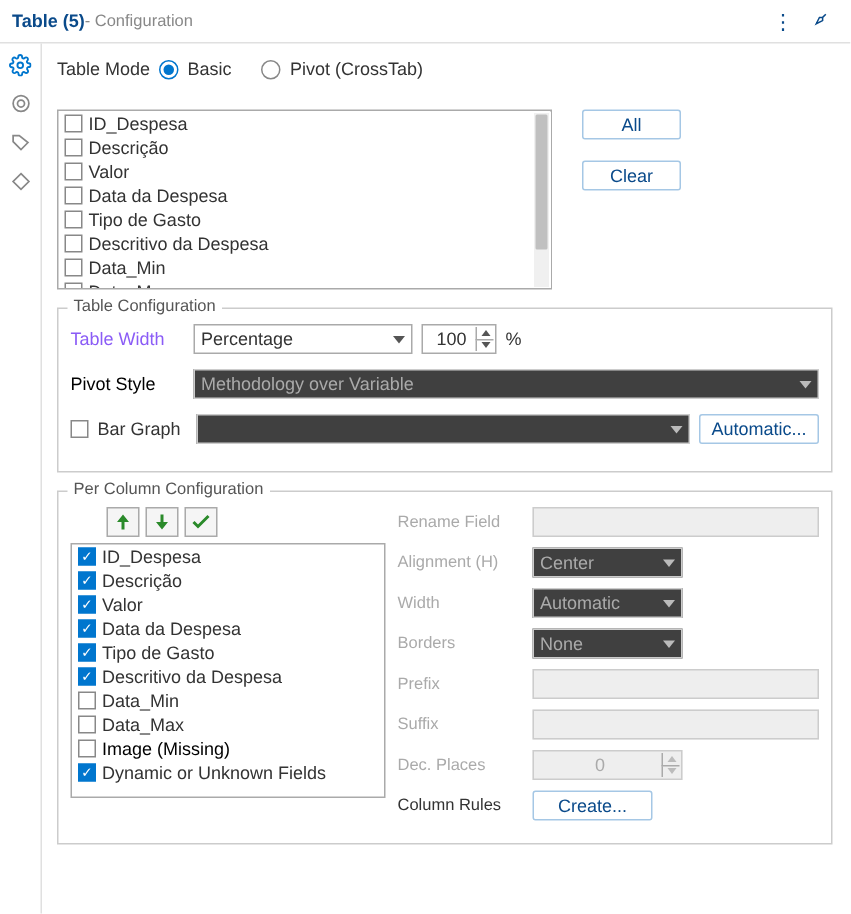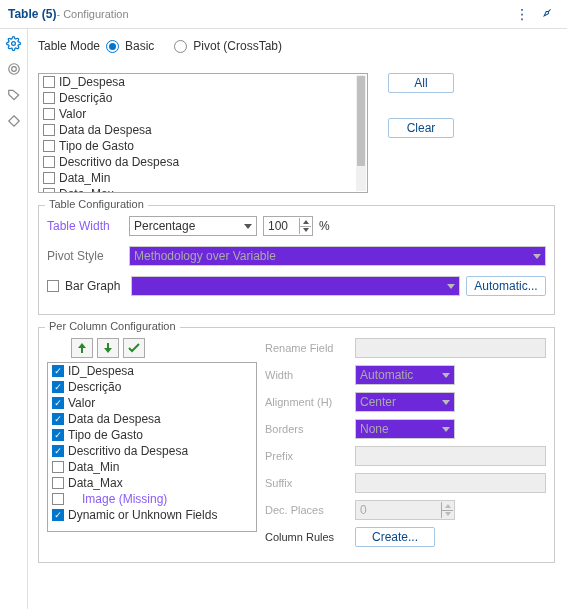--- a/index.html
+++ b/index.html
@@ -20,44 +20,44 @@
 .radio { width: 13px; height: 13px; border-radius: 50%; border: 1px solid #0076ce; display: inline-flex; align-items:center; justify-content:center; cursor:pointer; }
 .radio.checked::after { content:''; width:7px; height:7px; border-radius:50%; background:#0076ce; }
 .radio.unchecked { border-color:#888; }
 .groupby-row { display:flex; align-items:flex-start; }
 .groupby-label { width: 68px; padding-top: 44px; }
 .listbox { border: 1px solid #aaa; width: 330px; height: 120px; overflow-y: auto; background:#fff; position:relative; }
 .listbox-item { display:flex; align-items:center; padding: 1px 4px; gap:4px; }
 .chk { width:12px; height:12px; border:1px solid #888; background:#fff; cursor:pointer; flex-shrink:0; display:inline-flex; align-items:center; justify-content:center; }
 .chk.checked { background:#0076ce; border-color:#0076ce; }
 .chk.checked::after { content:'✓'; color:#fff; font-size:9px; line-height:1; }
-.side-btns { display:flex; flex-direction:column; gap:25px; margin-left: 20px; }
+.side-btns { display:flex; flex-direction:column; gap:14px; margin-left: 20px; }
 .btn { border:1px solid #a5c7e5; background:#fff; color:#0a4a8a; padding: 2px 0; width: 66px; text-align:center; cursor:pointer; border-radius:2px; font-size:12px; }
 .fieldset { border:1px solid #ccc; margin-top: 12px; padding: 10px 8px 8px 8px; position:relative; }
 .legend { position:absolute; top:-8px; left:6px; background:#fff; padding:0 4px; font-size:11px; color:#555; }
 .cfg-row { display:flex; align-items:center; margin-bottom:10px; gap:6px; }
 .cfg-label { width: 76px; color:#8b5cf6; }
-.cfg-label.disabled { color:#737373; }
+.cfg-label.disabled { color:#000000; }
 .select { border:1px solid #aaa; background:#fff; height:20px; display:flex; align-items:center; padding:0 4px; cursor:pointer; position:relative; }
 .select::after { content:''; position:absolute; right:4px; top:7px; border-left:4px solid transparent; border-right:4px solid transparent; border-top:5px solid #555; }
-.select.disabled { background:#6d28d9; color:#aaa; border-color:#ccc; }
+.select.disabled { background:#404040; color:#aaa; border-color:#ccc; }
 .select.disabled::after { border-top-color:#bbb; }
-.spinner { border:1px solid #aaa; height:20px; width:50px; display:flex; align-items:center; padding:0 14px 0 4px; position:relative; }
+.spinner { border:1px solid #aaa; height:20px; width:50px; display:flex; align-items:center; padding:0 14px 0 4px; position:relative;justify-content:center; }
 .spinner-arrows { position:absolute; right:1px; top:1px; bottom:1px; width:12px; display:flex; flex-direction:column; }
 .spinner-arrows div { flex:1; border-left:1px solid #aaa; display:flex; align-items:center; justify-content:center; cursor:pointer; }
 .spinner-arrows div:first-child { border-bottom:1px solid #aaa; }
 .arr-up { border-left:3px solid transparent; border-right:3px solid transparent; border-bottom:4px solid #555; }
 .arr-down { border-left:3px solid transparent; border-right:3px solid transparent; border-top:4px solid #555; }
 .pc-row { display:flex; gap:8px; }
 .pc-left { width: 210px; }
 .pc-btns { display:flex; gap:4px; margin-bottom:4px; padding-left: 24px;}
 .pc-btn { width:22px; height:20px; border:1px solid #aaa; background:#f5f5f5; display:flex; align-items:center; justify-content:center; cursor:pointer; }
 .pc-list { border:1px solid #aaa; height: 170px; overflow-y:auto; }
 .pc-item { display:flex; align-items:center; padding:1px 4px; gap:4px; }
-.missing { color:#8b5cf6;margin-left:14px; }
+.missing { color:#000000; }
 .pc-right { flex:1; }
 .pc-field { display:flex; align-items:center; margin-bottom:7px; gap:6px; }
 .pc-flabel { width:84px; color:#aaa; font-size:11px; }
 .pc-flabel.enabled { color:#333; }
 .input-dis { border:1px solid #ccc; background:#eee; height:20px; flex:1; }
 .sel-sm { width:100px; }
 .scrollbar-track { position:absolute; right:1px; top:1px; bottom:1px; width:10px; background:#f0f0f0; }
 .scrollbar-thumb { position:absolute; right:1px; width:8px; background:#c0c0c0; border-radius:1px; }
 </style>
 </head>
@@ -156,21 +156,21 @@
       <div class="side-btns">
         <span class="btn">All</span>
         <span class="btn">Clear</span>
       </div>
     </div>
 
     <div class="fieldset">
       <span class="legend">Table Configuration</span>
       <div class="cfg-row">
         <span class="cfg-label">Table Width</span>
-        <div class="select" style="width:128px">
+        <div class="select" style="width:146px">
             <span>Percentage</span>
           </div>
         <div class="spinner">
           <span>100</span>
           <div class="spinner-arrows">
               <div>
                 <span class="arr-up"></span>
               </div>
               <div>
                 <span class="arr-down"></span>
@@ -258,29 +258,29 @@
                 </div>
               </div>
           </div>
         </div>
         <div class="pc-right">
           <div class="pc-field">
               <span class="pc-flabel">Rename Field</span>
               <div class="input-dis"></div>
             </div>
           <div class="pc-field">
+              <span class="pc-flabel">Alignment (H)</span>
+              <div class="select disabled sel-sm">
+                <span>Center</span>
+              </div>
+            </div>
+          <div class="pc-field">
               <span class="pc-flabel">Width</span>
               <div class="select disabled sel-sm">
                 <span>Automatic</span>
-              </div>
-            </div>
-          <div class="pc-field">
-              <span class="pc-flabel">Alignment (H)</span>
-              <div class="select disabled sel-sm">
-                <span>Center</span>
               </div>
             </div>
           <div class="pc-field">
               <span class="pc-flabel">Borders</span>
               <div class="select disabled sel-sm">
                 <span>None</span>
               </div>
             </div>
           <div class="pc-field">
               <span class="pc-flabel">Prefix</span>

